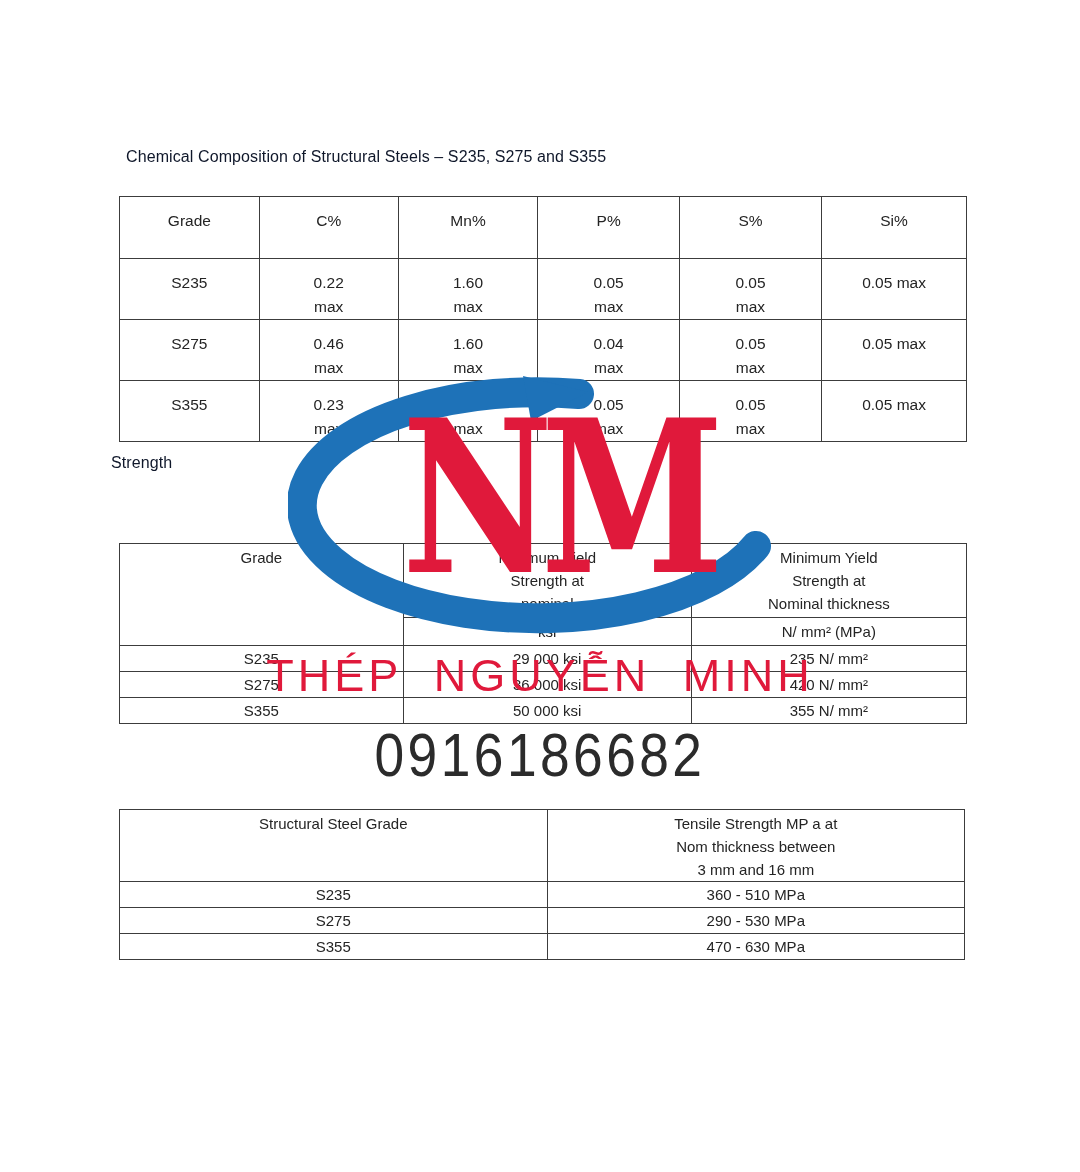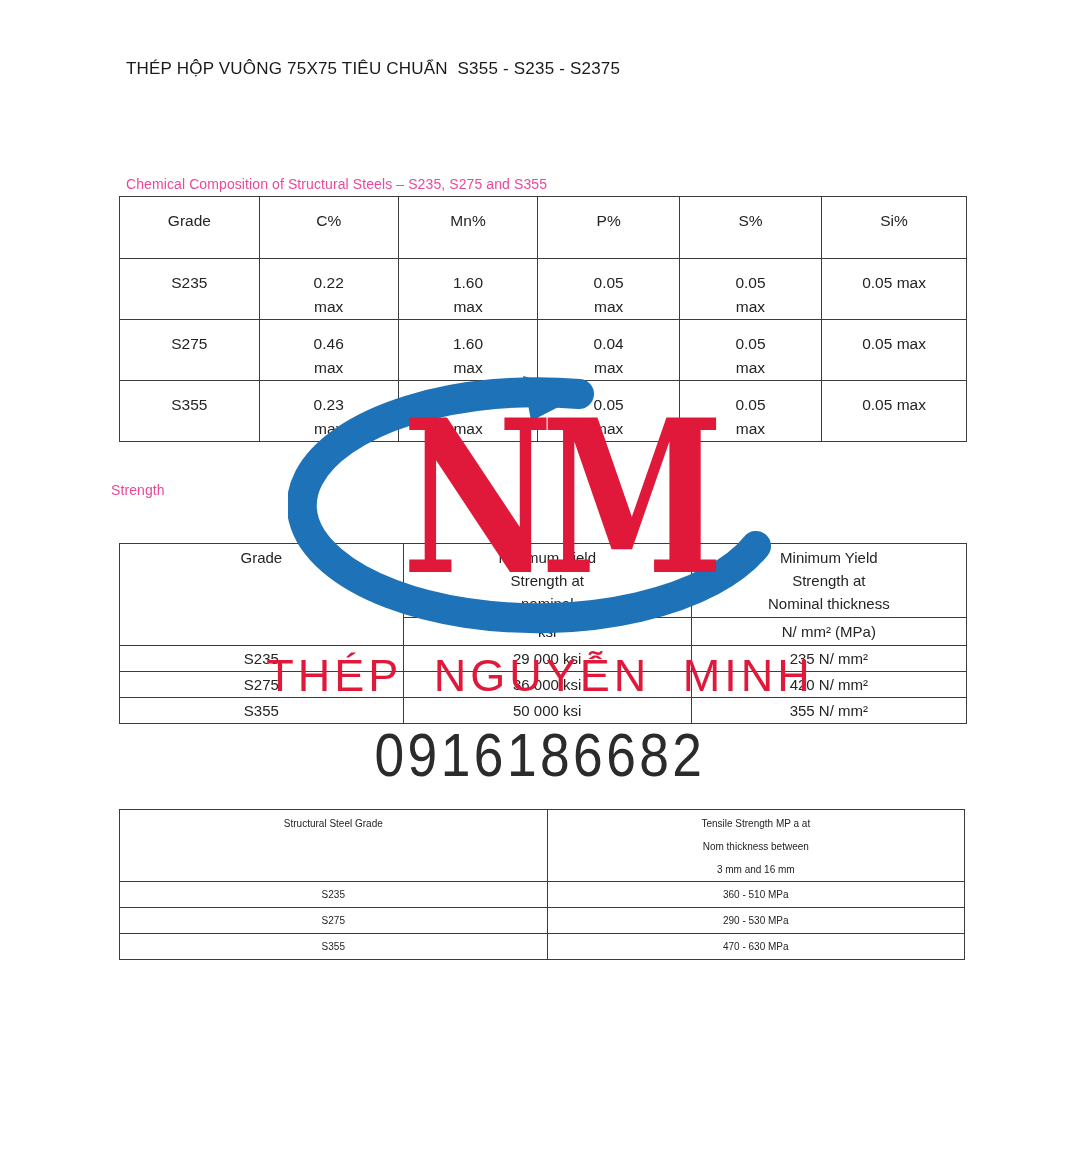--- a/index.html
+++ b/index.html
@@ -7,21 +7,21 @@
   .canvas{
     position:relative; width:1080px; height:1172px; background:#ffffff;
     font-family:"Liberation Sans", sans-serif; color:var(--ink); overflow:hidden;
   }
 
   .doc-title{
     position:absolute; left:126px; top:59px; font-size:17px; color:#1a1a1a;
     letter-spacing:.2px; white-space:pre;
   }
   .section-heading{
-    position:absolute; font-size:14px; color:#ec4899; letter-spacing:.1px;margin-top:28px;
+    position:absolute; font-size:16px; color:#0f172a; letter-spacing:.1px;
   }
   .chem-heading{ left:126px; top:148px; }
   .strength-heading{ left:111px; top:454px; }
 
   table{ position:absolute; border-collapse:collapse; table-layout:fixed; background:transparent; }
   td{
     border:1.6px solid var(--line); text-align:center; vertical-align:top;
     font-size:15.5px; padding:12px 2px 0 2px; line-height:24px; color:#242424;
   }
 
@@ -35,21 +35,21 @@
   .yield-table tr.hdr{ height:74px; }
   .yield-table tr.sub{ height:28px; }
   .yield-table tr.row{ height:26px; }
   .yield-table td{ font-size:15px; line-height:23px; padding-top:2px; }
   .yield-table tr.row td{ line-height:21px; }
 
   
   .tensile-table{ left:119px; top:809px; width:846px; }
   .tensile-table tr.hdr{ height:70px; }
   .tensile-table tr.row{ height:26px; }
-  .tensile-table td{ font-size:10px; line-height:23px; padding-top:2px; }
+  .tensile-table td{ font-size:15px; line-height:23px; padding-top:2px; }
   .tensile-table tr.row td{ line-height:21px; }
 
   
   .watermark{ position:absolute; left:0; top:0; width:100%; height:100%; pointer-events:none; }
   .swoosh{ position:absolute; left:288px; top:376px; width:500px; height:258px; }
   .monogram{
     position:absolute; left:402px; top:392px; font-family:"DejaVu Serif", serif;
     font-weight:bold; font-size:212px; line-height:1; letter-spacing:-16px;
     color:var(--wm-red); transform:scaleX(.78); transform-origin:left top;
   }
@@ -62,21 +62,20 @@
     position:absolute; left:0; width:1080px; top:722px; text-align:center;
     font-size:62px; font-weight:400; letter-spacing:4px; color:#2b2b2b;
     transform:scaleX(.86); line-height:1.05;
   }
 </style>
 </head>
 <body>
 
 <div class="canvas">
 
-  <div class="doc-title">THÉP HỘP VUÔNG 75X75 TIÊU CHUẨN  S355 - S235 - S2375</div>
 
   <div class="section-heading chem-heading">Chemical Composition of Structural Steels – S235, S275 and S355</div>
 
   <table class="chem-table">
     <colgroup>
       <col style="width:16.5%">
         <col style="width:16.4%">
         <col style="width:16.5%">
       <col style="width:16.7%">
         <col style="width:16.8%">

